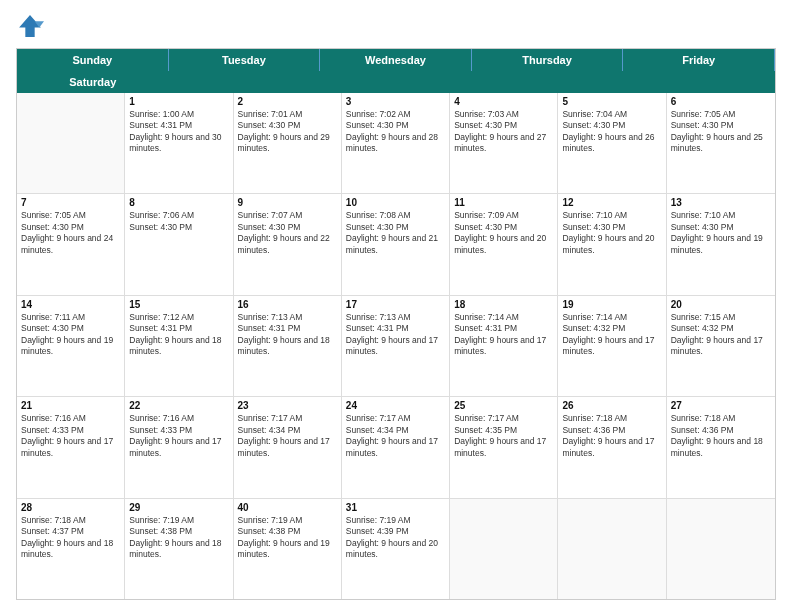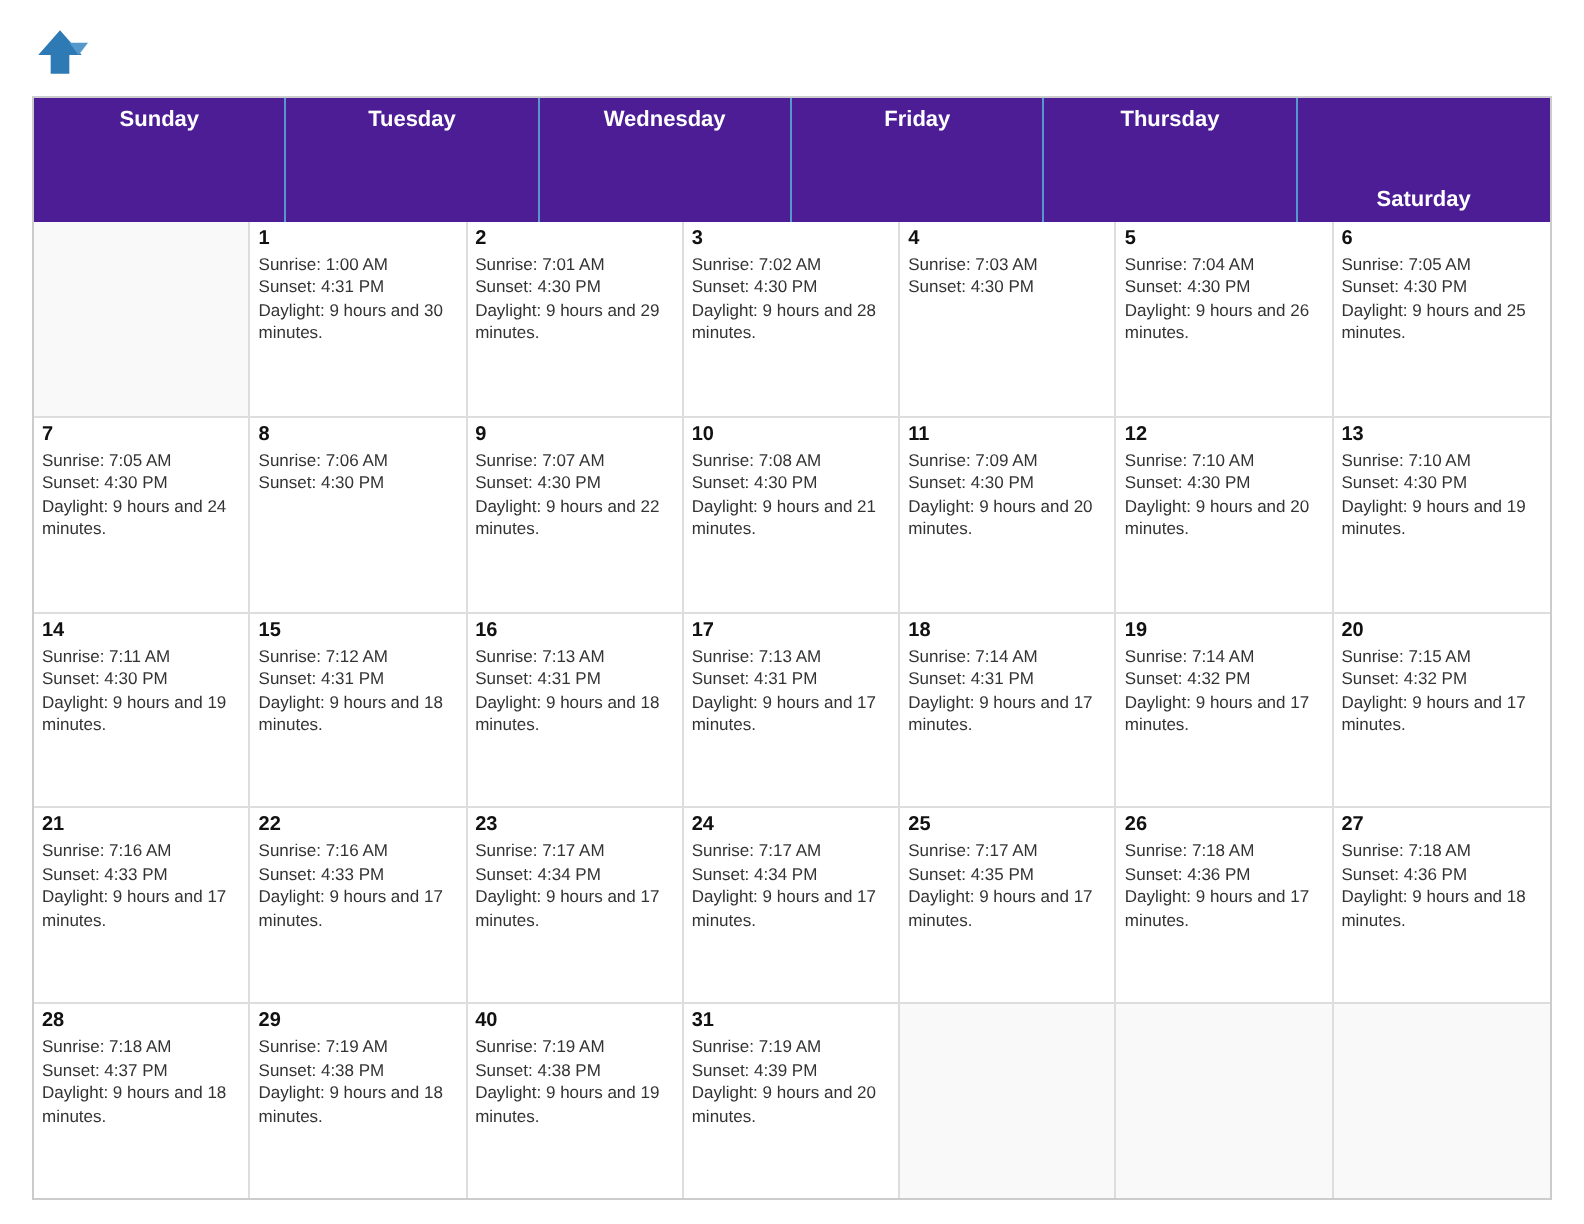--- a/index.html
+++ b/index.html
@@ -55,32 +55,32 @@
       color: #333;
     }
     .calendar {
       flex: 1;
       display: flex;
       flex-direction: column;
       border: 1px solid #ccc;
     }
     .cal-header {
       display: grid;
-      grid-template-columns: repeat(6, 1fr);
-      background: #4c1d95;
+      grid-template-columns: repeat(5, 1fr);
+      background: #0f766e;
     }
     .cal-header-cell {
       color: #fff;
       font-size: 11px;
       font-weight: bold;
       text-align: center;
       padding: 5px 2px;
       border-right: 1px solid #5599cc;
     }
-    .cal-header-cell:last-child { border-right: none; margin-top: 40px; }
+    .cal-header-cell:last-child { border-right: none; }
     .cal-body {
       flex: 1;
       display: flex;
       flex-direction: column;
     }
     .cal-row {
       display: grid;
       grid-template-columns: repeat(7, 1fr);
       flex: 1;
       border-bottom: 1px solid #ddd;
@@ -127,22 +127,22 @@
       <div class="month-title"></div>
       <div class="location"></div>
     </div>
   </div>
 
   <div class="calendar">
     <div class="cal-header">
     <div class="cal-header-cell">Sunday</div>
         <div class="cal-header-cell">Tuesday</div>
         <div class="cal-header-cell">Wednesday</div>
+        <div class="cal-header-cell">Thursday</div>
         <div class="cal-header-cell">Friday</div>
-        <div class="cal-header-cell">Thursday</div>
         <div class="cal-header-cell">Saturday</div>
       </div>
     <div class="cal-body">
     <div class="cal-row">
           <div class="cal-cell empty"></div>
           <div class="cal-cell">
             <div class="day-num">1</div>
             <div class="cell-line">Sunrise: 1:00 AM</div>
             <div class="cell-line">Sunset: 4:31 PM</div>
             <div class="cell-line">Daylight: 9 hours and 30 minutes.</div>
@@ -156,20 +156,21 @@
           <div class="cal-cell">
             <div class="day-num">3</div>
             <div class="cell-line">Sunrise: 7:02 AM</div>
             <div class="cell-line">Sunset: 4:30 PM</div>
             <div class="cell-line">Daylight: 9 hours and 28 minutes.</div>
           </div>
           <div class="cal-cell">
             <div class="day-num">4</div>
             <div class="cell-line">Sunrise: 7:03 AM</div>
             <div class="cell-line">Sunset: 4:30 PM</div>
+            <div class="cell-line">Daylight: 9 hours and 27 minutes.</div>
           </div>
           <div class="cal-cell">
             <div class="day-num">5</div>
             <div class="cell-line">Sunrise: 7:04 AM</div>
             <div class="cell-line">Sunset: 4:30 PM</div>
             <div class="cell-line">Daylight: 9 hours and 26 minutes.</div>
           </div>
           <div class="cal-cell">
             <div class="day-num">6</div>
             <div class="cell-line">Sunrise: 7:05 AM</div>

